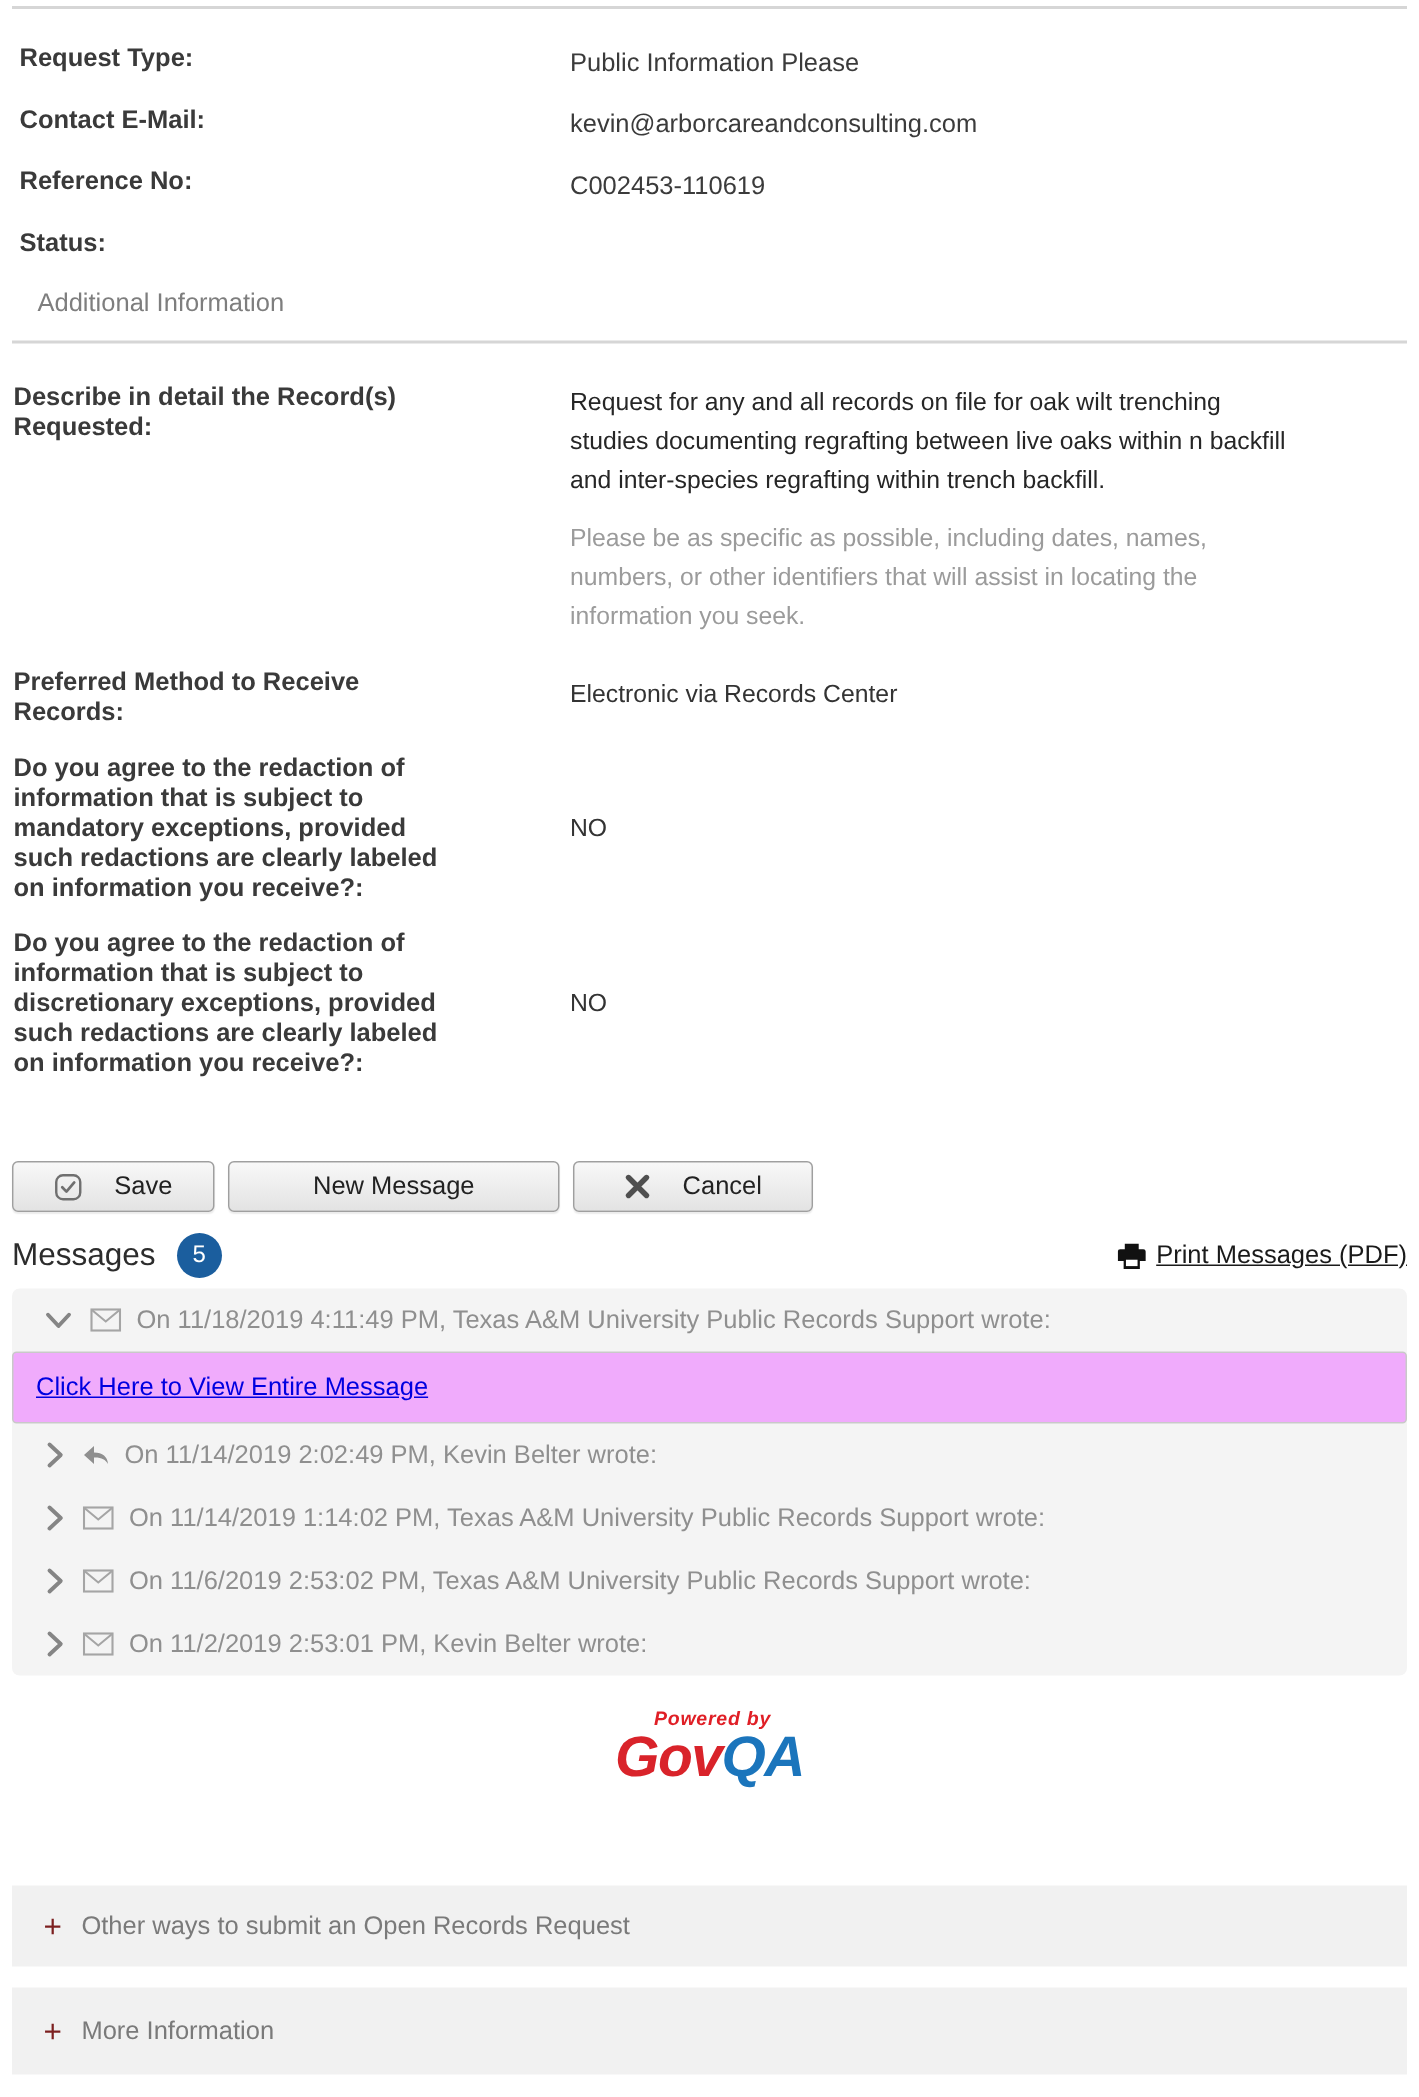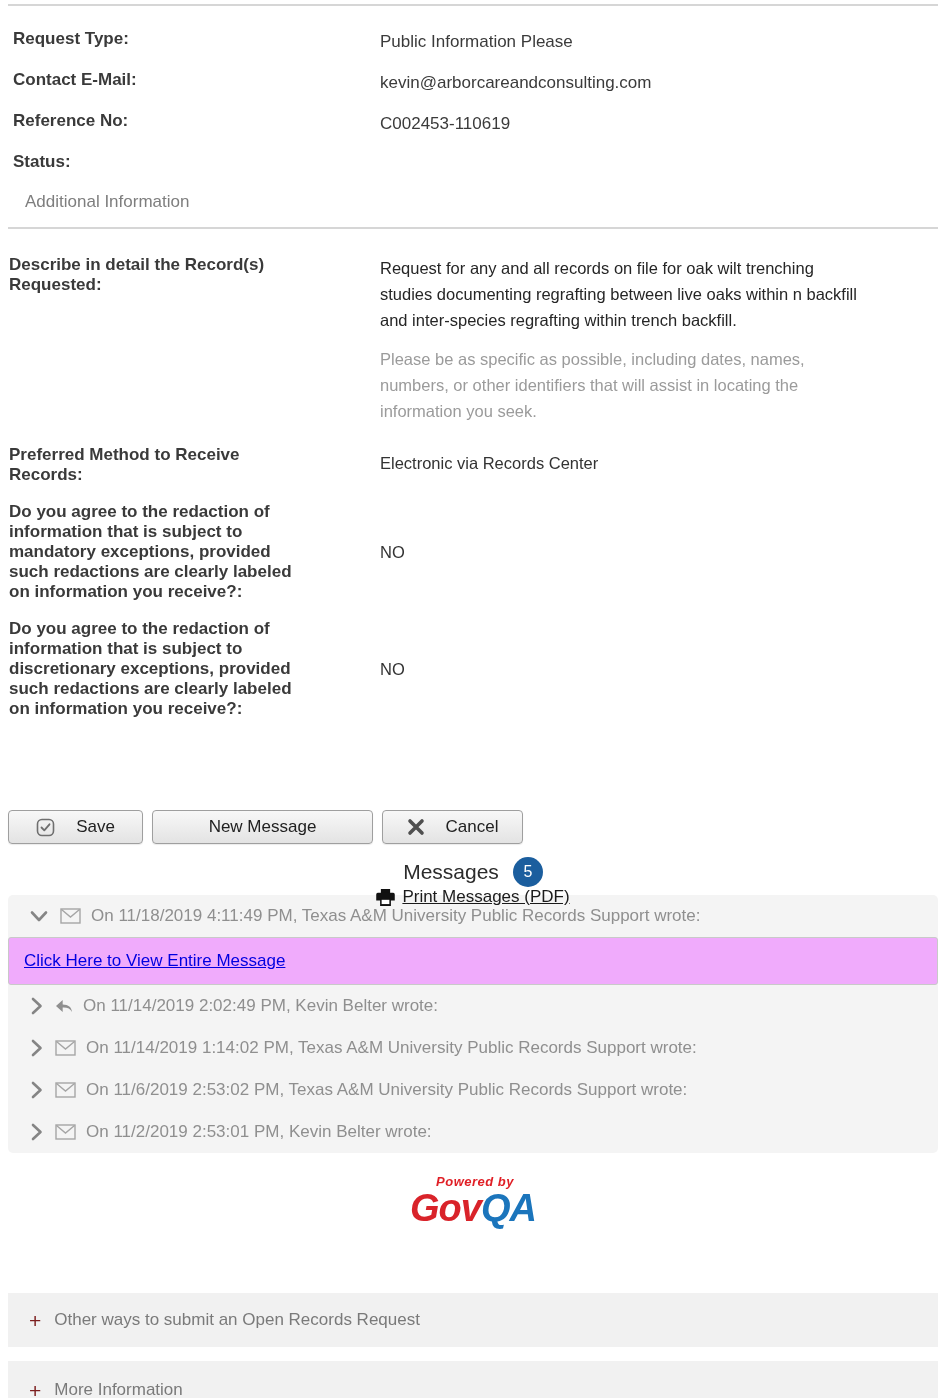--- a/index.html
+++ b/index.html
@@ -30,28 +30,27 @@
   .center-value { display: flex; align-items: center; font-size: 16.5px; }
   .row-describe { margin-bottom: 21px; }
 
   
   .button-row { margin-top: 55px; display: flex; gap: 9px; }
   .btn {
     height: 34px; display: inline-flex; align-items: center; justify-content: center; gap: 21px;
     background: linear-gradient(#f8f8f8, #e3e3e3); border: 1px solid #9f9f9f; border-radius: 4px;
     font-family: "Liberation Sans", sans-serif; font-size: 17px; color: #222; cursor: pointer;
     box-shadow: 0 1px 1px rgba(0,0,0,0.08);
-    margin-top: 36px;
   }
   .btn-save { width: 135px; }
   .btn-new-message { width: 221px; }
-  .btn-cancel { width: 141px; text-align: center; }
-
-  
-  .messages-header { margin-top: 13px; height: 32px; display: flex; align-items: center; justify-content: space-between; flex-direction: column; }
+  .btn-cancel { width: 160px; text-align: center; }
+
+  
+  .messages-header { margin-top: 13px; height: 32px; display: flex; align-items: center; justify-content: space-between; }
   .mh-left { display: flex; align-items: center; gap: 14px; }
   .messages-title { font-size: 21px; color: #2c2c2c; font-weight: normal; }
   .badge { width: 30px; height: 30px; border-radius: 50%; background: #1b5e9e; color: #fff; font-size: 16px;
            display: inline-flex; align-items: center; justify-content: center; }
   .print-link { display: inline-flex; align-items: center; gap: 7px; color: #1a1a1a; font-size: 17px;
                 text-decoration: none; cursor: pointer; }
   .print-link .print-text { text-decoration: underline; }
 
   
   .messages-list { margin-top: 6px; background: #f4f4f4; border-radius: 5px; }

